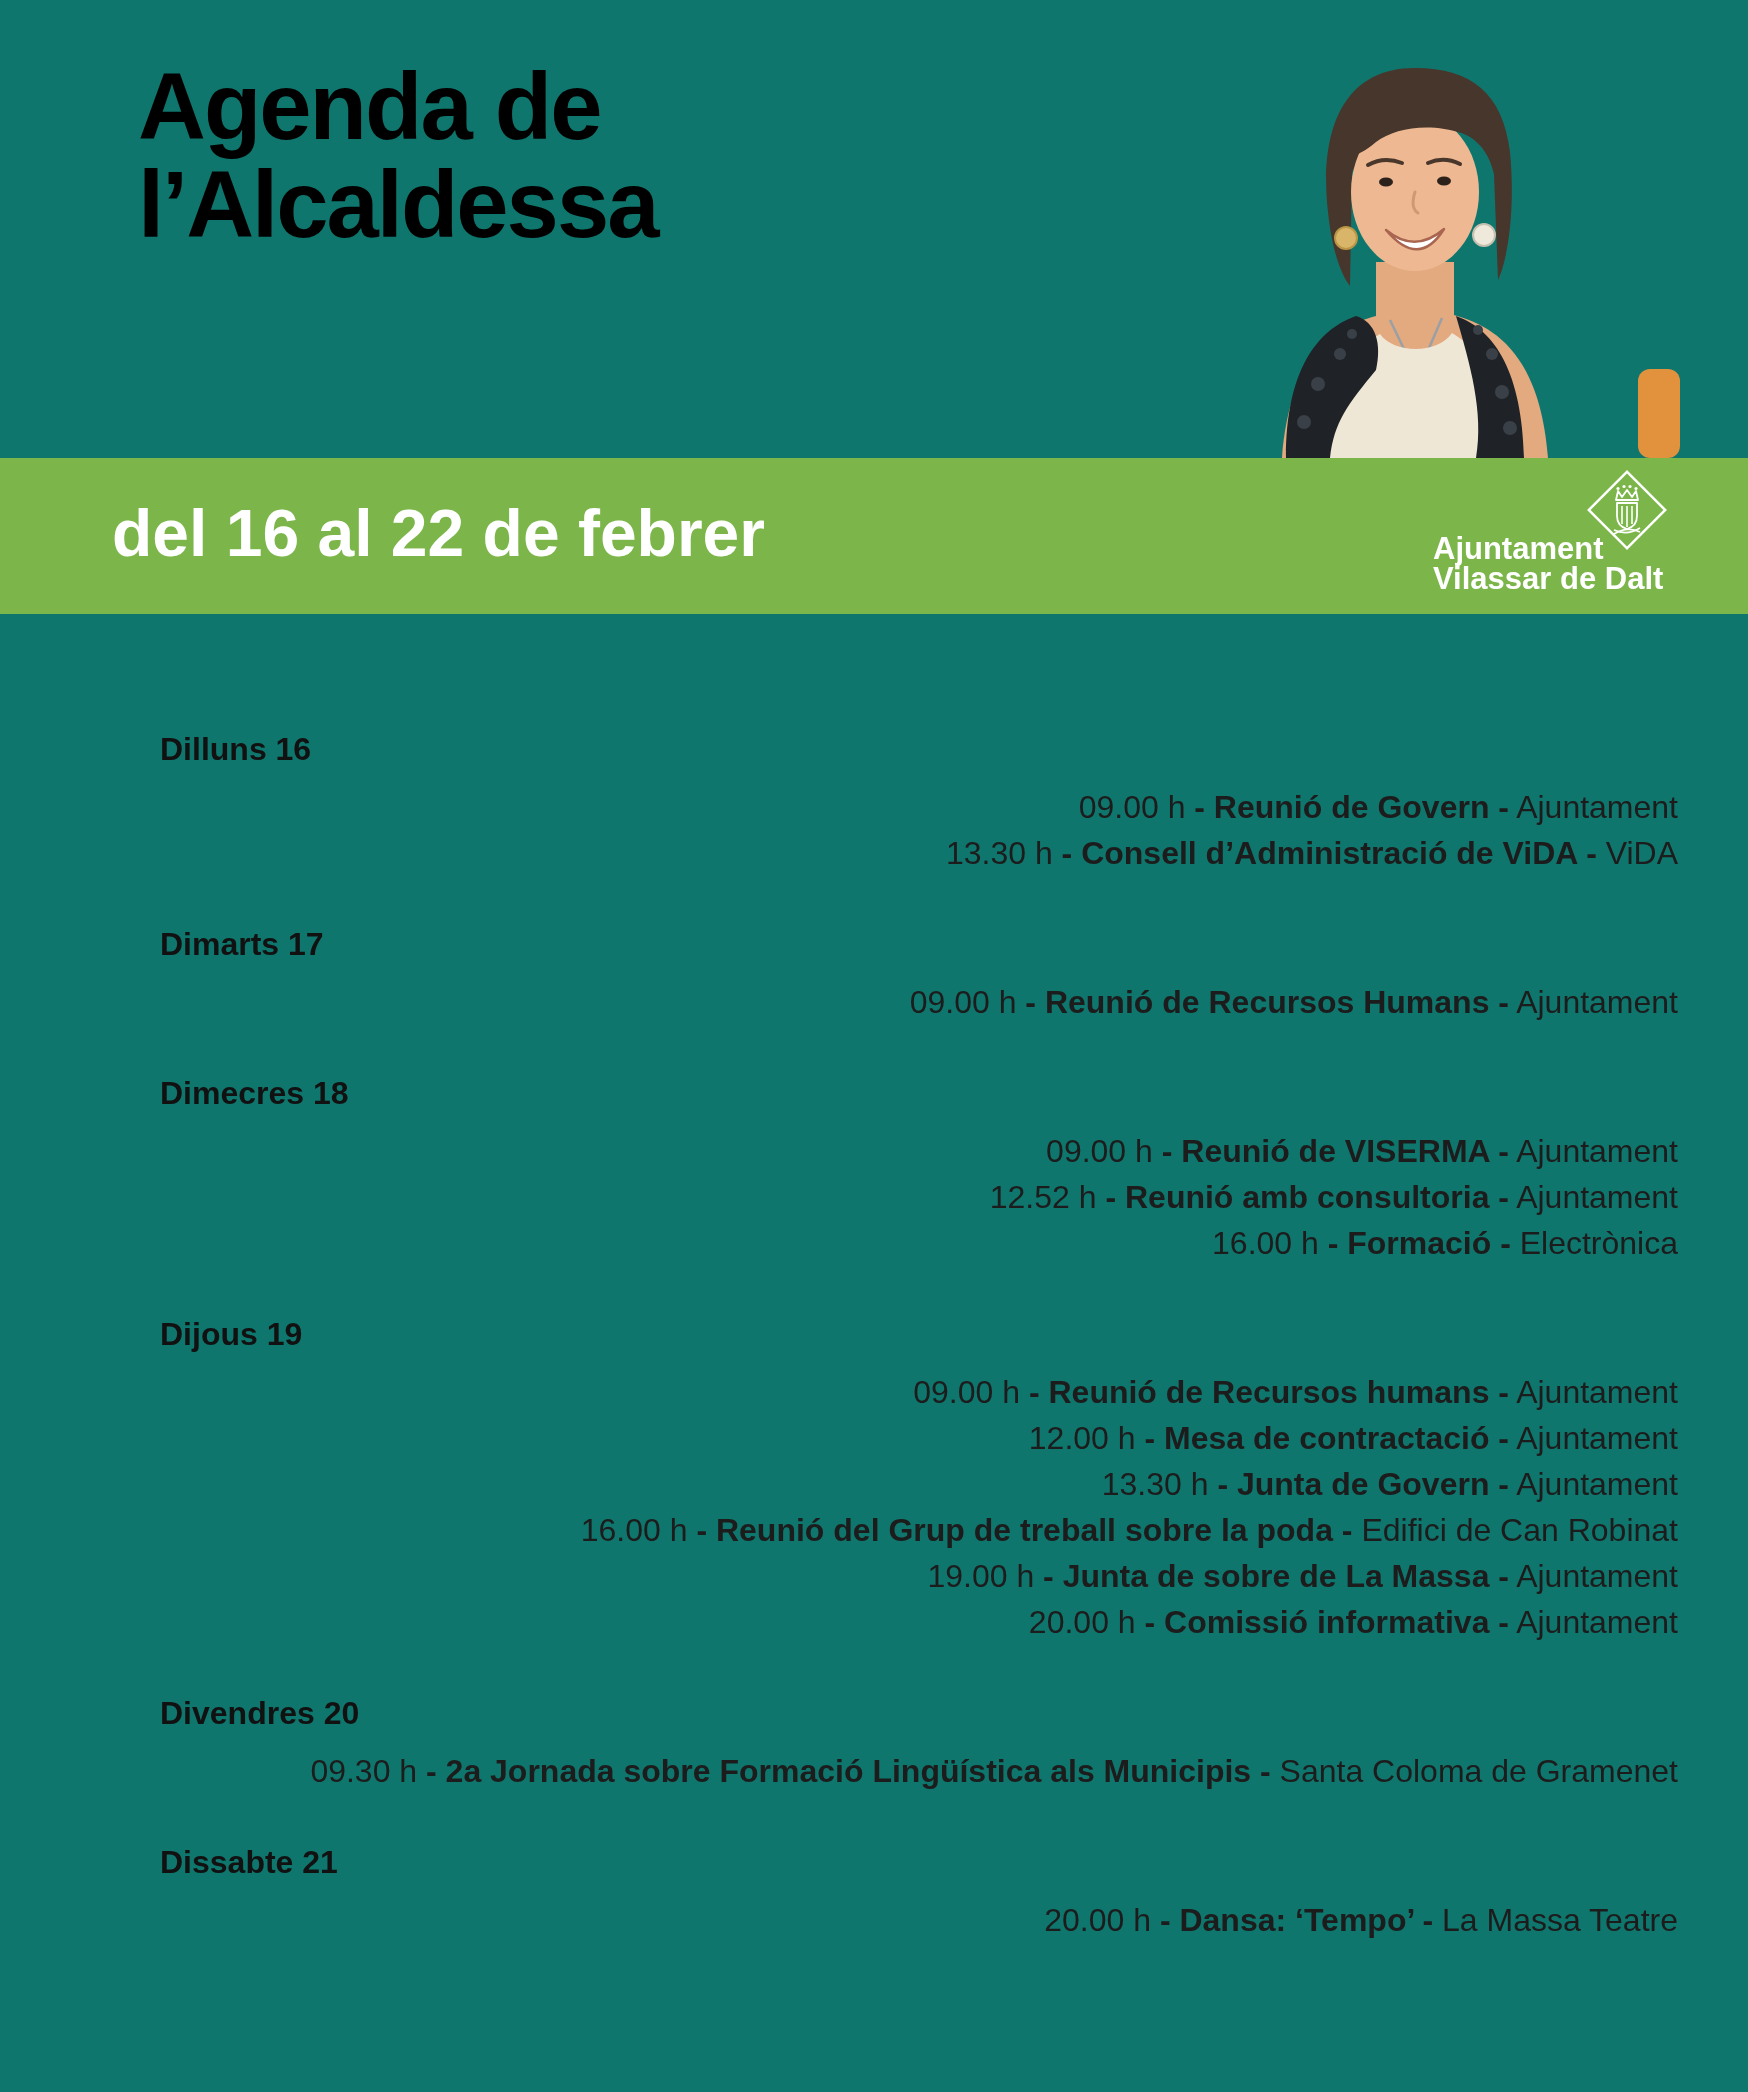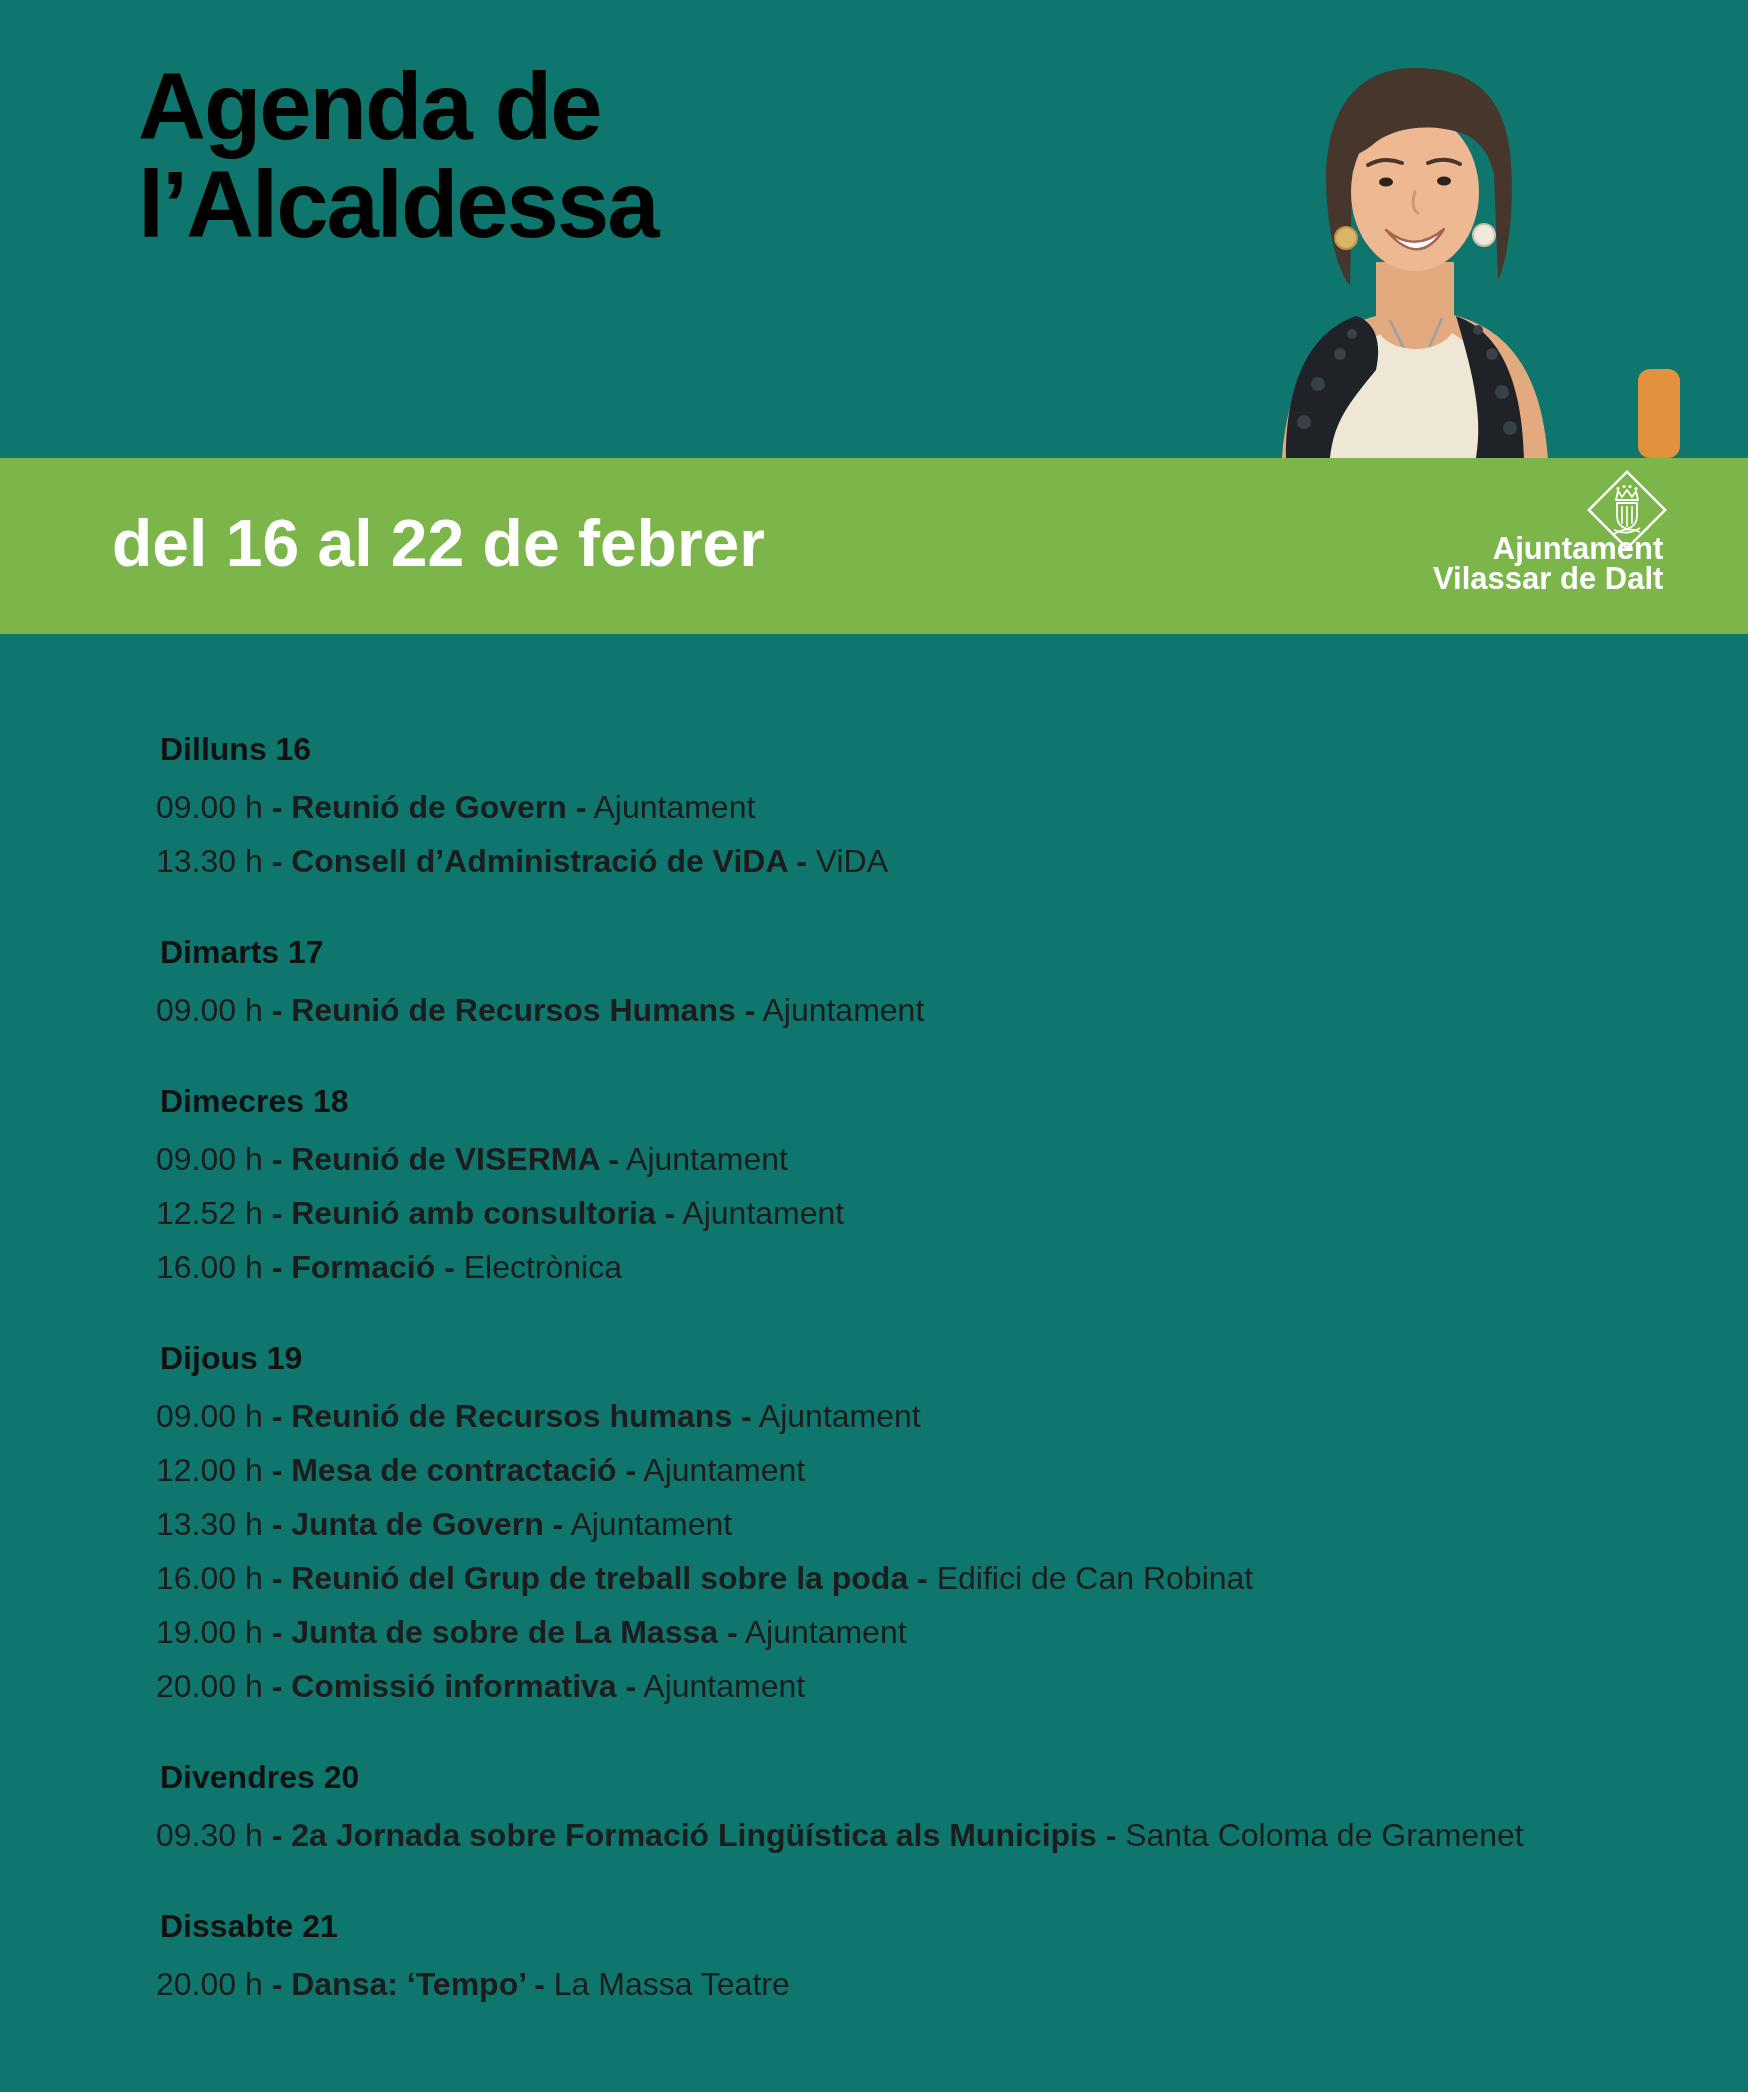--- a/index.html
+++ b/index.html
@@ -41,23 +41,22 @@
     height:434px;
     overflow:hidden;
   }
 
   
   .banner{
     position:absolute;
     left:0;
     top:458px;
     width:1748px;
-    height:176px;
+    height:156px;
     background:var(--banner_green);
-    text-align:right;
   }
   .banner-date{
     position:absolute;
     left:112px;
     top:50%;
     transform:translateY(-54%);
     font-size:66px;
     font-weight:bold;
     color:#ffffff;
     white-space:nowrap;
@@ -91,21 +90,21 @@
     color:var(--ink);
   }
   .day + .day{margin-top:45px;}
   .day-label{
     margin:12px;
     font-size:32px;
     line-height:46px;
     font-weight:bold;
     color:#111111;
   }
-  .event{margin:8px;}
+  .event{margin:0;text-align:right;}
   .ev-time,.ev-loc{font-weight:normal;}
   .ev-bold{font-weight:bold;}
 </style>
 </head>
 <body>
 
 <div class="page">
 
   <h1 class="title">
     <span>Agenda de</span>

